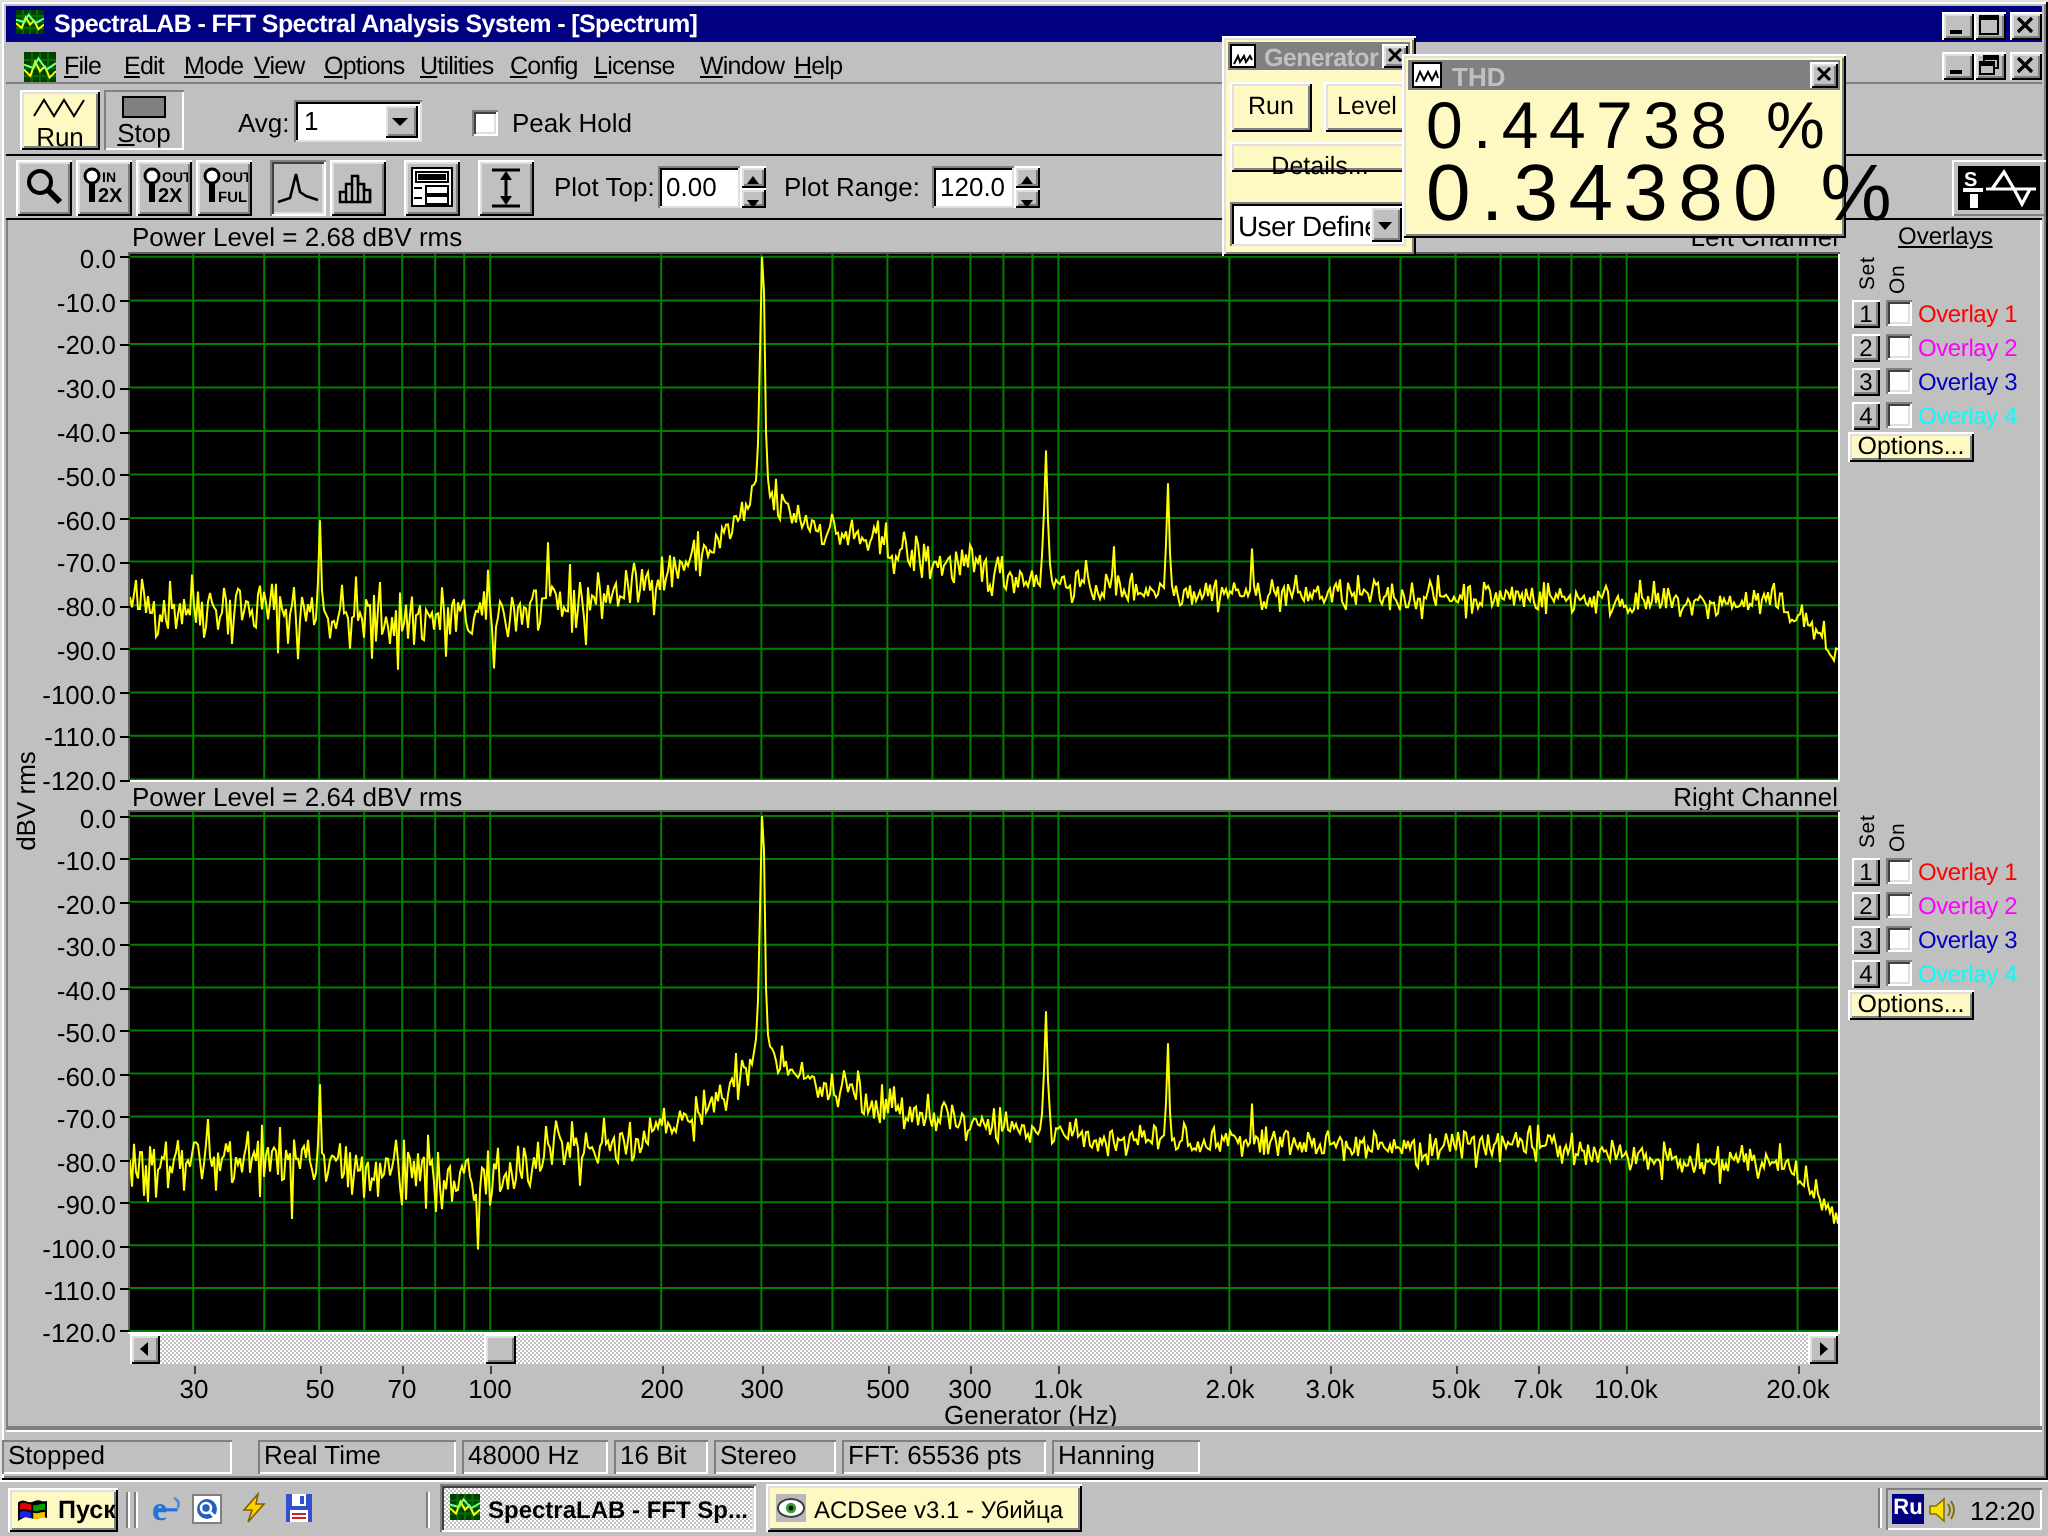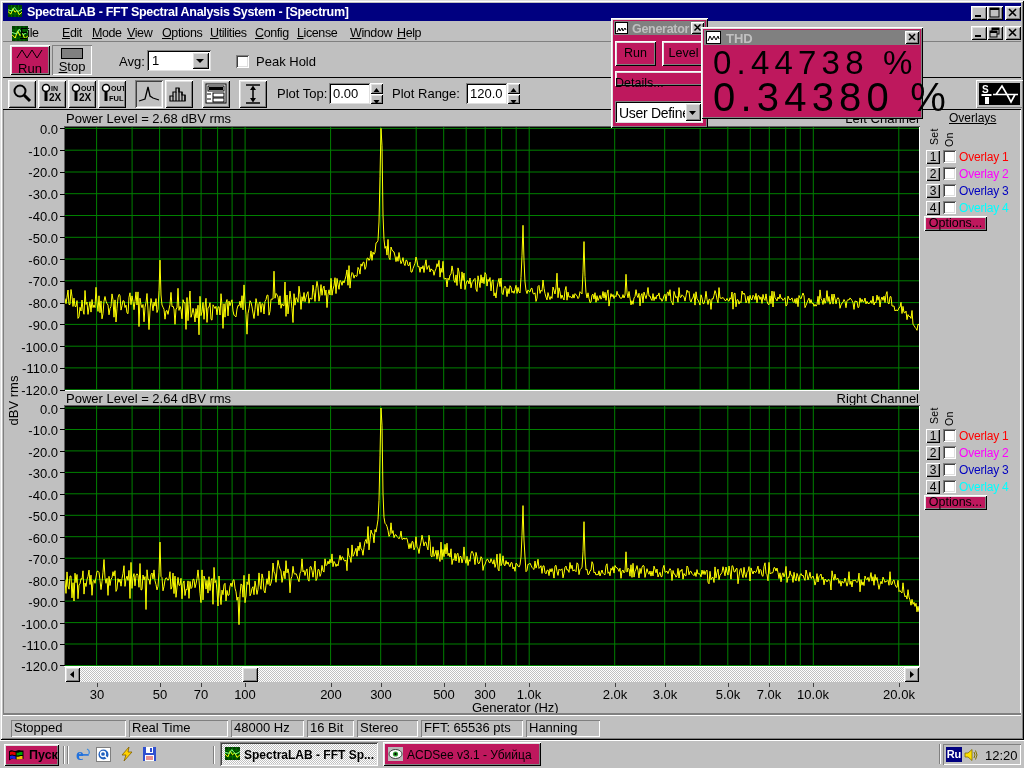--- a/index.html
+++ b/index.html
@@ -1,17 +1,17 @@
 <!DOCTYPE html>
 <html><head><meta charset="utf-8"><style>
 *{margin:0;padding:0;box-sizing:border-box}
 html,body{width:1024px;height:768px;overflow:hidden}
 body{background:#c0c0c0;font-family:"Liberation Sans",sans-serif;font-size:13px;color:#000;position:relative}
 .ab{position:absolute}
-.raised{box-shadow:inset 1px 1px 0 #fff,inset -1px -1px 0 #000,inset 2px 2px 0 #dfdfdf,inset -2px -2px 0 #808080;background:#be185d}
+.raised{box-shadow:inset 1px 1px 0 #fff,inset -1px -1px 0 #000,inset 2px 2px 0 #dfdfdf,inset -2px -2px 0 #808080;background:#fef9c3}
 .raised1{box-shadow:inset 1px 1px 0 #fff,inset -1px -1px 0 #808080;background:#c0c0c0}
 .sunk1{box-shadow:inset 1px 1px 0 #808080,inset -1px -1px 0 #fff;background:#c0c0c0}
 .sunken{box-shadow:inset 1px 1px 0 #808080,inset -1px -1px 0 #fff,inset 2px 2px 0 #404040,inset -2px -2px 0 #dfdfdf}
 .field{box-shadow:inset 1px 1px 0 #808080,inset -1px -1px 0 #dfdfdf,inset 2px 2px 0 #000,inset -2px -2px 0 #fff;background:#fff}
 .winframe{box-shadow:inset 1px 1px 0 #dfdfdf,inset -1px -1px 0 #000,inset 2px 2px 0 #fff,inset -2px -2px 0 #808080;background:#c0c0c0}
 .ylab{position:absolute;width:46px;left:12px;text-align:right;font-size:13px;line-height:13px}
 .ytick{position:absolute;left:60px;width:5px;height:1px;background:#000}
 .xlab{position:absolute;width:60px;top:687px;text-align:center;font-size:13px}
 .xtick{position:absolute;top:683px;width:1px;height:4px;background:#404040}
 .u{text-decoration:underline}
@@ -49,21 +49,21 @@
       <path d="M4 3 L11 10 M11 3 L4 10" stroke="#000" stroke-width="1.6"></path>
     </svg></div>
 
 <div class="ab" style="left:12px;top:26px"><svg width="16" height="16">
       <rect width="16" height="16" fill="#004000"></rect>
       <path d="M0 4.0H16 M0 8.0H16 M0 12.0H16 M4.0 0V16 M8.0 0V16 M12.0 0V16" stroke="#007000" stroke-width="1"></path>
       <polyline points="0,8.8 3.2,12.0 5.6,4.8 8.0,9.6 10.4,7.2 12.8,12.8 16,9.6" fill="none" stroke="#ff0" stroke-width="1"></polyline>
       <polyline points="0,6.4 4.8,8.0 7.2,3.2 11.2,8.8 16,5.6" fill="none" stroke="#80ff80" stroke-width="1"></polyline>
     </svg></div>
 <div class="ab" style="left:3px;top:21px;width:1018px;height:21px;border-bottom:1px solid #808080"></div>
-<div class="ab mi" style="left:20px;top:26px"><span class="u">F</span>ile</div>
+<div class="ab mi" style="left:32px;top:26px"><span class="u">F</span>ile</div>
 <div class="ab mi" style="left:62px;top:26px"><span class="u">E</span>dit</div>
 <div class="ab mi" style="left:92px;top:26px"><span class="u">M</span>ode</div>
 <div class="ab mi" style="left:127px;top:26px"><span class="u">V</span>iew</div>
 <div class="ab mi" style="left:162px;top:26px"><span class="u">O</span>ptions</div>
 <div class="ab mi" style="left:210px;top:26px"><span class="u">U</span>tilities</div>
 <div class="ab mi" style="left:255px;top:26px"><span class="u">C</span>onfig</div>
 <div class="ab mi" style="left:297px;top:26px"><span class="u">L</span>icense</div>
 <div class="ab mi" style="left:350px;top:26px"><span class="u">W</span>indow</div>
 <div class="ab mi" style="left:397px;top:26px"><span class="u">H</span>elp</div>
 <div class="xbtn" style="left:971px;top:26px;width:16px;height:14px"><svg width="16" height="14">
@@ -337,21 +337,21 @@
 <div class="ovl" style="top:446px;color:#ff00ff">Overlay 2</div>
 <div class="setbtn" style="top:463px">3</div>
 <div class="cb" style="left:943px;top:463px"></div>
 <div class="ovl" style="top:463px;color:#0000c0">Overlay 3</div>
 <div class="setbtn" style="top:480px">4</div>
 <div class="cb" style="left:943px;top:480px"></div>
 <div class="ovl" style="top:480px;color:#00ffff">Overlay 4</div>
 <div class="ab raised" style="left:924px;top:495px;width:63px;height:15px;text-align:center;line-height:15px;font-size:12.5px">Options...</div>
 
 <div class="ab" style="left:3px;top:713px;width:1018px;height:2px;background:#808080;box-shadow:0 1px 0 #fff"></div>
-<div class="sbar" style="left:11px;width:115px">Stopped</div>
+<div class="sbar" style="left:1px;width:115px">Stopped</div>
 <div class="sbar" style="left:129px;width:99px">Real Time</div>
 <div class="sbar" style="left:231px;width:73px">48000 Hz</div>
 <div class="sbar" style="left:307px;width:47px">16 Bit</div>
 <div class="sbar" style="left:357px;width:61px">Stereo</div>
 <div class="sbar" style="left:421px;width:102px">FFT: 65536 pts</div>
 <div class="sbar" style="left:526px;width:74px">Hanning</div>
 
 <div class="ab" style="left:0;top:740px;width:1024px;height:28px;background:#c0c0c0;border-top:1px solid #fff"></div>
 
 <div class="ab raised" style="left:4px;top:744px;width:55px;height:22px">
@@ -421,21 +421,21 @@
 <div class="ab" style="left:614px;top:21px;width:91px;height:14px;background:#808080"></div>
 <div class="ab" style="left:615px;top:22px;width:13px;height:12px;background:#fff;border:1px solid #000"><svg width="11" height="10">
       <path d="M1 7 L3 3 L4 6 L6 3 L7 6 L9 3 L10 5" fill="none" stroke="#000"></path>
     </svg></div>
 <div class="ab cap" style="left:632px;top:22px;font-size:12.5px;letter-spacing:-0.3px">Generator</div>
 <div class="xbtn" style="left:691px;top:22px;width:13px;height:12px"><svg width="13" height="12">
       <path d="M3.5 2.5 L9.5 8.5 M9.5 2.5 L3.5 8.5" stroke="#000" stroke-width="1.5"></path>
     </svg></div>
 <div class="ab raised" style="left:615px;top:41px;width:41px;height:25px;text-align:center;line-height:24px;font-size:12.5px">Run</div>
 <div class="ab raised" style="left:662px;top:41px;width:43px;height:25px;text-align:center;line-height:24px;font-size:12.5px">Level</div>
-<div class="ab raised" style="left:615px;top:71px;width:90px;height:15px;text-align:left;line-height:24px;font-size:12.5px">Details...</div>
+<div class="ab raised" style="left:615px;top:71px;width:90px;height:15px;text-align:center;line-height:24px;font-size:12.5px">Details...</div>
 <div class="ab field" style="left:615px;top:101px;width:88px;height:22px">
     <div style="position:absolute;left:4px;top:4px;font-size:14px;letter-spacing:-0.3px">User Define</div>
 <div class="xbtn" style="right:2px;top:2px;width:16px;height:18px"><svg width="16" height="18">
         <path d="M4 8 L11 8 L7.5 12 Z" fill="#000"></path>
       </svg></div>
   </div>
 
 <div class="ab raised" style="left:701px;top:27px;width:222px;height:92px"></div>
 <div class="ab" style="left:704px;top:30px;width:216px;height:15px;background:#808080"></div>
 <div class="ab" style="left:706px;top:31px;width:15px;height:13px;background:#fff;border:1px solid #000"><svg width="13" height="11">

